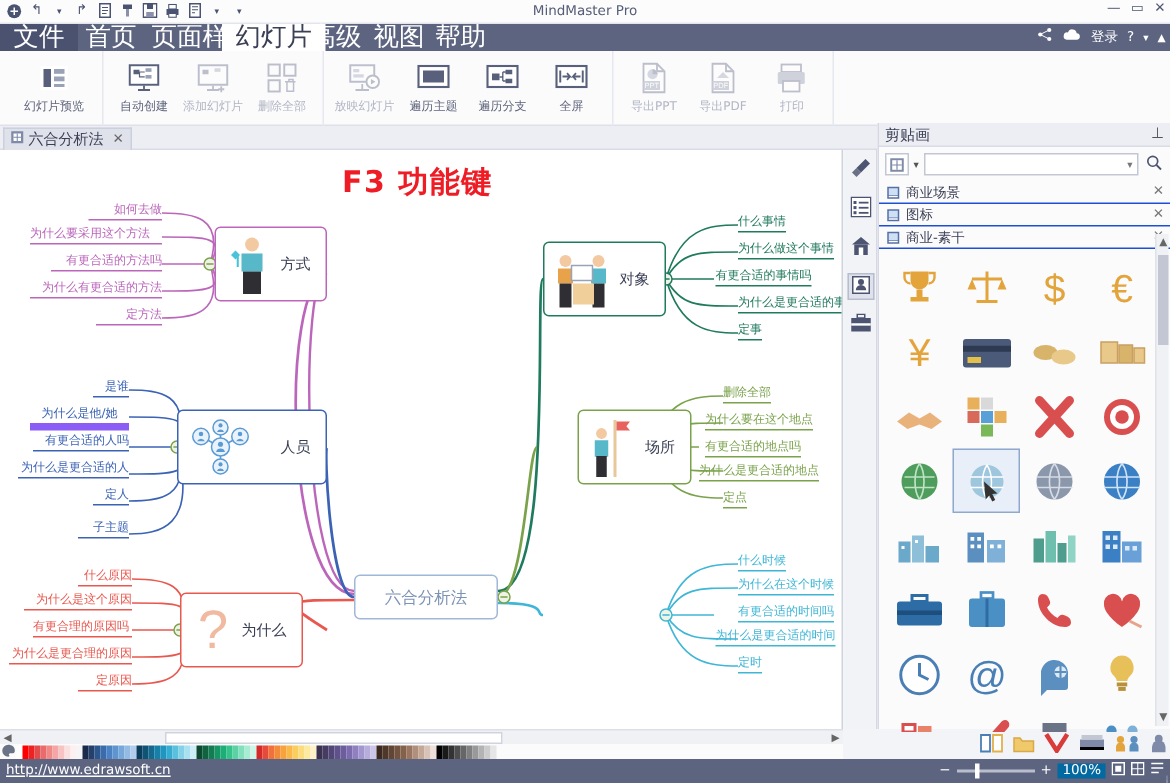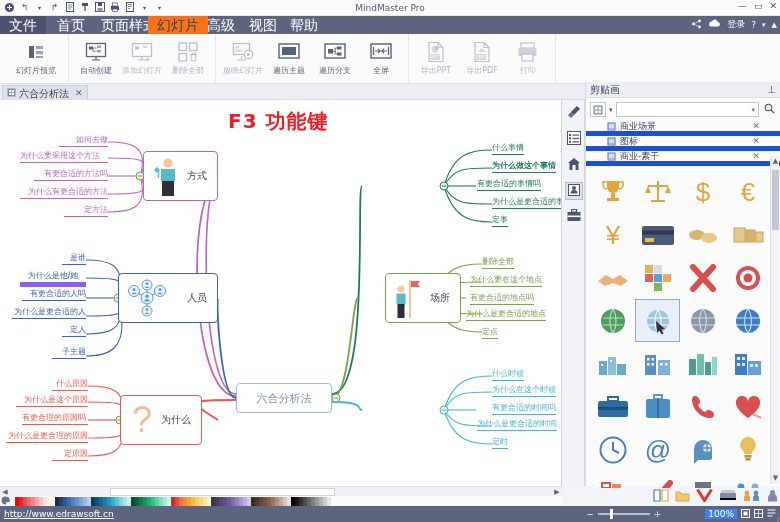--- a/index.html
+++ b/index.html
@@ -23,24 +23,24 @@
   .winbtns { position:absolute; right:3px; top:1px; display:flex; gap:7px; font-size:9px; color:#5b6party; }
   .winbtns span { color:#4d5572; font-size:9px; }
 
   
   .menubar {
     position:absolute; left:0; top:16px; width:780px; height:18px;
     background:#5d6480;
   }
   .tab {
     position:absolute; top:0; height:34px; line-height:18px;
-    padding:0 9px; font-size:14px; color:#ffffff; cursor:default; white-space:nowrap;
+    padding:0 9px; font-size:17px; color:#ffffff; cursor:default; white-space:nowrap;
   }
   .tab.filetab { background:#4b5270; }
-  .tab.active { background:#f97316; color:#3a3f55; }
+  .tab.active { background:#ffffff; color:#3a3f55; }
   .menubar-right { position:absolute; right:3px; top:2px; display:flex; gap:6px; align-items:center; color:#fff; font-size:9px; }
 
   
   .ribbon {
     position:absolute; left:0; top:34px; width:780px; height:50px;
     background:#fbfbfc; border-bottom:1px solid #dfe1e9;
     display:flex; align-items:flex-start;
   }
   .rgroup { display:flex; height:50px; align-items:flex-start; padding:2px 4px 0 4px; border-right:1px solid #e6e8ef; }
   .rbtn { width:46px; height:46px; display:flex; flex-direction:column; align-items:center; justify-content:flex-start; padding-top:3px; cursor:default; }
@@ -117,21 +117,21 @@
     display:flex; align-items:center; justify-content:center; font-size:8px;
   }
   .searchrow .sbox {
     flex:1; height:15px; border:1px solid #c3c7d4; background:#fff;
     display:flex; align-items:center; padding:0 3px; font-size:9px; color:#999;
   }
   .searchrow .sbox .caret { margin-left:auto; font-size:7px; color:#777; }
   .searchrow .mag { width:14px; text-align:center; font-size:10px; color:#4c5472; }
   .catrow {
     height:15px; display:flex; align-items:center; gap:4px;
-    padding:0 20px; border-bottom:5px solid #1d4ed8; font-size:9px; color:#3a3f55;justify-content:space-between;
+    padding:0 4px; border-bottom:1px solid #1d4ed8; font-size:9px; color:#3a3f55;justify-content:space-between;
   }
   .catrow .cicon { width:10px; height:10px; display:flex; align-items:center; justify-content:center; color:#5470a8; font-size:9px; }
   .catrow .cx { margin-left:auto; color:#777; font-size:9px; }
   .iconsgrid {
     position:relative; margin-top:2px; height:320px; overflow:hidden;
     display:grid; grid-template-columns:repeat(4,1fr); gap:0px; padding:2px 10px 2px 4px;
   }
   .cell { height:43px; display:flex; align-items:center; justify-content:center; }
   .cell.sel { border:1px solid #8fa8cd; background:#e9eff8; }
   .pscroll {
@@ -160,21 +160,21 @@
 
   .statusbar {
     position:absolute; left:0; top:506px; width:780px; height:16px;
     background:#5d6480; color:#fff; display:flex; align-items:center; padding:0 4px;
     font-size:9px;
   }
   .statusbar a { color:#ffffff; text-decoration:underline; font-size:9px; }
   .zoomwrap { margin-left:auto; display:flex; align-items:center; gap:4px; }
   .zoomwrap .slider { width:52px; height:2px; background:#b9bdcc; position:relative; }
   .zoomwrap .slider .knob { position:absolute; left:12px; top:-4px; width:3px; height:10px; background:#fff; }
-  .zoomwrap .pct { font-size:9px; background:#3b82f6; padding:0 3px;margin-left:40px; }
+  .zoomwrap .pct { font-size:9px; background:#0369a1; padding:0 3px; }
 
   .rightbtns {
     position:absolute; right:2px; top:488px; display:flex; gap:6px; align-items:center;
   }
 </style>
 </head>
 <body>
 
 <div id="app">
 
@@ -517,22 +517,37 @@
         </svg>
       </span>
       <span class="lbl">方式</span>
     </div>
     <div class="leaf" style="left:59px; top:34px; width:49px; text-align:right; color:#bb66bb; border-bottom:1px solid #bb66bb;">如何去做</div>
     <div class="leaf" style="left:20px; top:50px; width:88px; color:#bb66bb; border-bottom:1px solid #bb66bb;">为什么要采用这个方法</div>
     <div class="leaf" style="left:34px; top:68px; width:74px; text-align:right; color:#bb66bb; border-bottom:1px solid #bb66bb;">有更合适的方法吗</div>
     <div class="leaf" style="left:20px; top:86px; width:88px; text-align:right; color:#bb66bb; border-bottom:1px solid #bb66bb;">为什么有更合适的方法</div>
     <div class="leaf" style="left:64px; top:104px; width:44px; text-align:right; color:#bb66bb; border-bottom:1px solid #bb66bb;">定方法</div>
 
+    <div class="node" style="left:362px; top:61px; width:82px; height:50px; border-color:#1f7a5e;">
+      <span class="art" style="width:44px;">
+        <svg width="42" height="42" viewBox="0 0 42 42">
+          <circle cx="9" cy="9" r="4" fill="#f2c9a0"></circle>
+          <path d="M4 14h10v10H4z" fill="#e8a34a"></path>
+          <rect x="5" y="24" width="8" height="16" fill="#2f2f33"></rect>
+          <circle cx="31" cy="9" r="4" fill="#f2c9a0"></circle>
+          <path d="M26 14h10v10H26z" fill="#57b8c9"></path>
+          <rect x="27" y="24" width="8" height="16" fill="#2f2f33"></rect>
+          <rect x="13" y="12" width="14" height="10" fill="#fff" stroke="#9aa2b8"></rect>
+          <rect x="14" y="24" width="14" height="14" fill="#f0cf9a"></rect>
+        </svg>
+      </span>
+      <span class="lbl">对象</span>
+    </div>
     <div class="leaf" style="left:492px; top:42px; color:#1f7a5e; border-bottom:1px solid #1f7a5e;">什么事情</div>
-    <div class="leaf" style="left:492px; top:60px; color:#1f7a5e; border-bottom:1px solid #1f7a5e;font-weight:bold;">为什么做这个事情</div>
+    <div class="leaf" style="left:492px; top:60px; color:#1f7a5e; border-bottom:1px solid #1f7a5e;">为什么做这个事情</div>
     <div class="leaf" style="left:477px; top:78px; color:#1f7a5e; border-bottom:1px solid #1f7a5e;">有更合适的事情吗</div>
     <div class="leaf" style="left:492px; top:96px; color:#1f7a5e; border-bottom:1px solid #1f7a5e;">为什么是更合适的事情</div>
     <div class="leaf" style="left:492px; top:114px; color:#1f7a5e; border-bottom:1px solid #1f7a5e;">定事</div>
 
     <div class="node" style="left:118px; top:173px; width:100px; height:50px; border-color:#3b63b5;">
       <span class="art" style="width:48px;">
         <svg width="46" height="42" viewBox="0 0 46 42">
           <g stroke="#5b9bd5" stroke-width="1.1" fill="none">
             <path d="M23 21 L10 14M23 21 L23 8M23 21 L36 14M23 21 L23 34"></path>
           </g>

